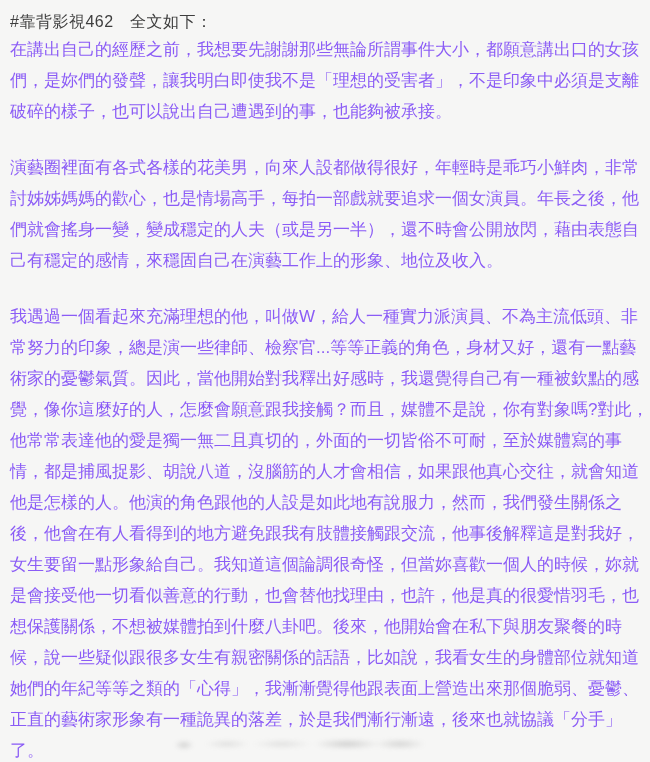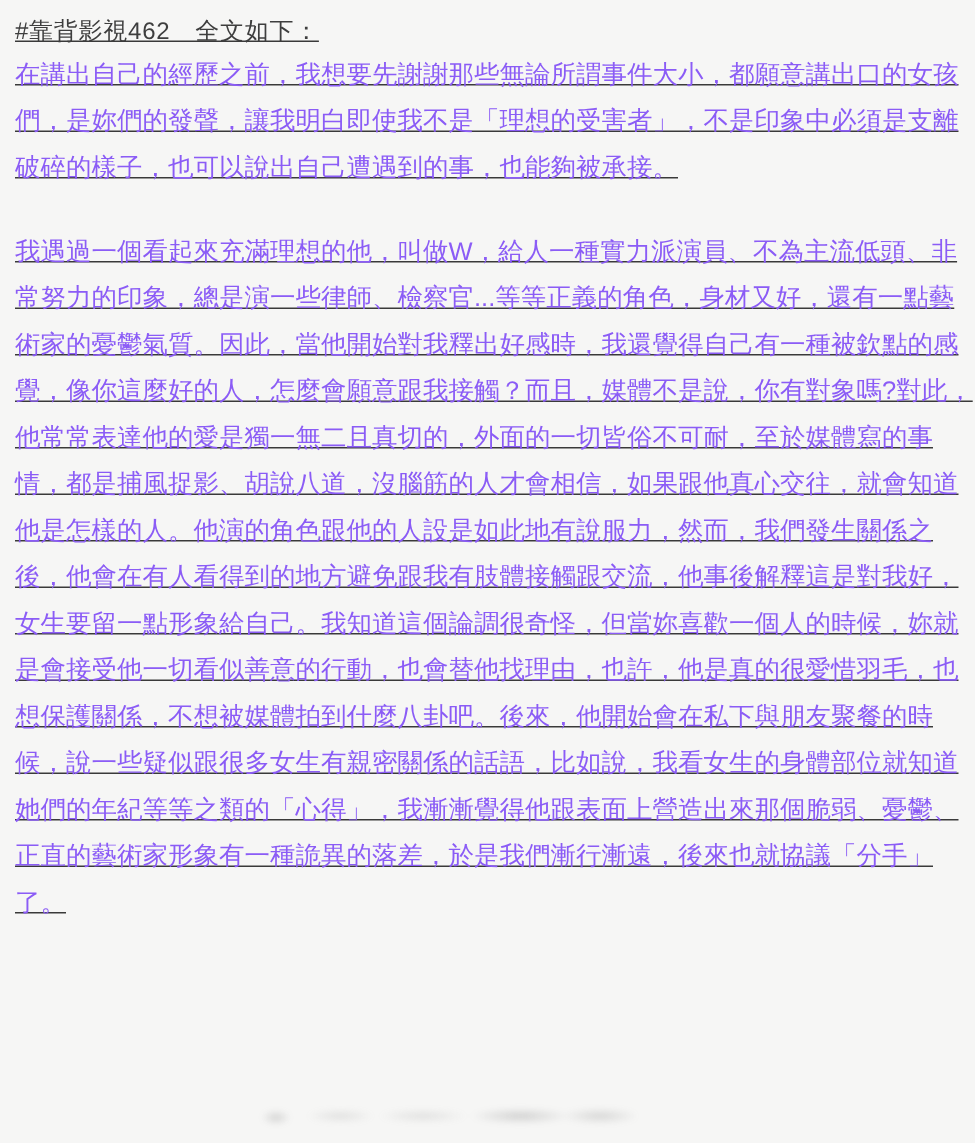--- a/index.html
+++ b/index.html
@@ -13,21 +13,20 @@
     background: #f6f6f5;
     color: #3a3a3a;
     font-family: "Liberation Sans", sans-serif;
   }
   .page {
     position: relative;
     width: 650px;
     height: 762px;
     box-sizing: border-box;
     padding: 10px 10px 0 10px;
-    text-decoration: underline;
   }
   .post-title {
     font-size: 16px;
     line-height: 24px;
     letter-spacing: 0.5px;
     color: #3e3e3e;
     white-space: pre;
   }
   .para {
     font-size: 17px;
@@ -63,20 +62,24 @@
 <body>
 
 <div class="page">
 
   <div class="post-title">#靠背影視462　全文如下：</div>
 
   <div class="para">在講出自己的經歷之前，我想要先謝謝那些無論所謂事件大小，都願意講出口的女孩
 們，是妳們的發聲，讓我明白即使我不是「理想的受害者」，不是印象中必須是支離
 破碎的樣子，也可以說出自己遭遇到的事，也能夠被承接。</div>
 
+  <div class="para">演藝圈裡面有各式各樣的花美男，向來人設都做得很好，年輕時是乖巧小鮮肉，非常
+討姊姊媽媽的歡心，也是情場高手，每拍一部戲就要追求一個女演員。年長之後，他
+們就會搖身一變，變成穩定的人夫（或是另一半），還不時會公開放閃，藉由表態自
+己有穩定的感情，來穩固自己在演藝工作上的形象、地位及收入。</div>
 
   <div class="para">我遇過一個看起來充滿理想的他，叫做W，給人一種實力派演員、不為主流低頭、非
 常努力的印象，總是演一些律師、檢察官...等等正義的角色，身材又好，還有一點藝
 術家的憂鬱氣質。因此，當他開始對我釋出好感時，我還覺得自己有一種被欽點的感
 覺，像你這麼好的人，怎麼會願意跟我接觸？而且，媒體不是說，你有對象嗎?對此，
 他常常表達他的愛是獨一無二且真切的，外面的一切皆俗不可耐，至於媒體寫的事
 情，都是捕風捉影、胡說八道，沒腦筋的人才會相信，如果跟他真心交往，就會知道
 他是怎樣的人。他演的角色跟他的人設是如此地有說服力，然而，我們發生關係之
 後，他會在有人看得到的地方避免跟我有肢體接觸跟交流，他事後解釋這是對我好，
 女生要留一點形象給自己。我知道這個論調很奇怪，但當妳喜歡一個人的時候，妳就

